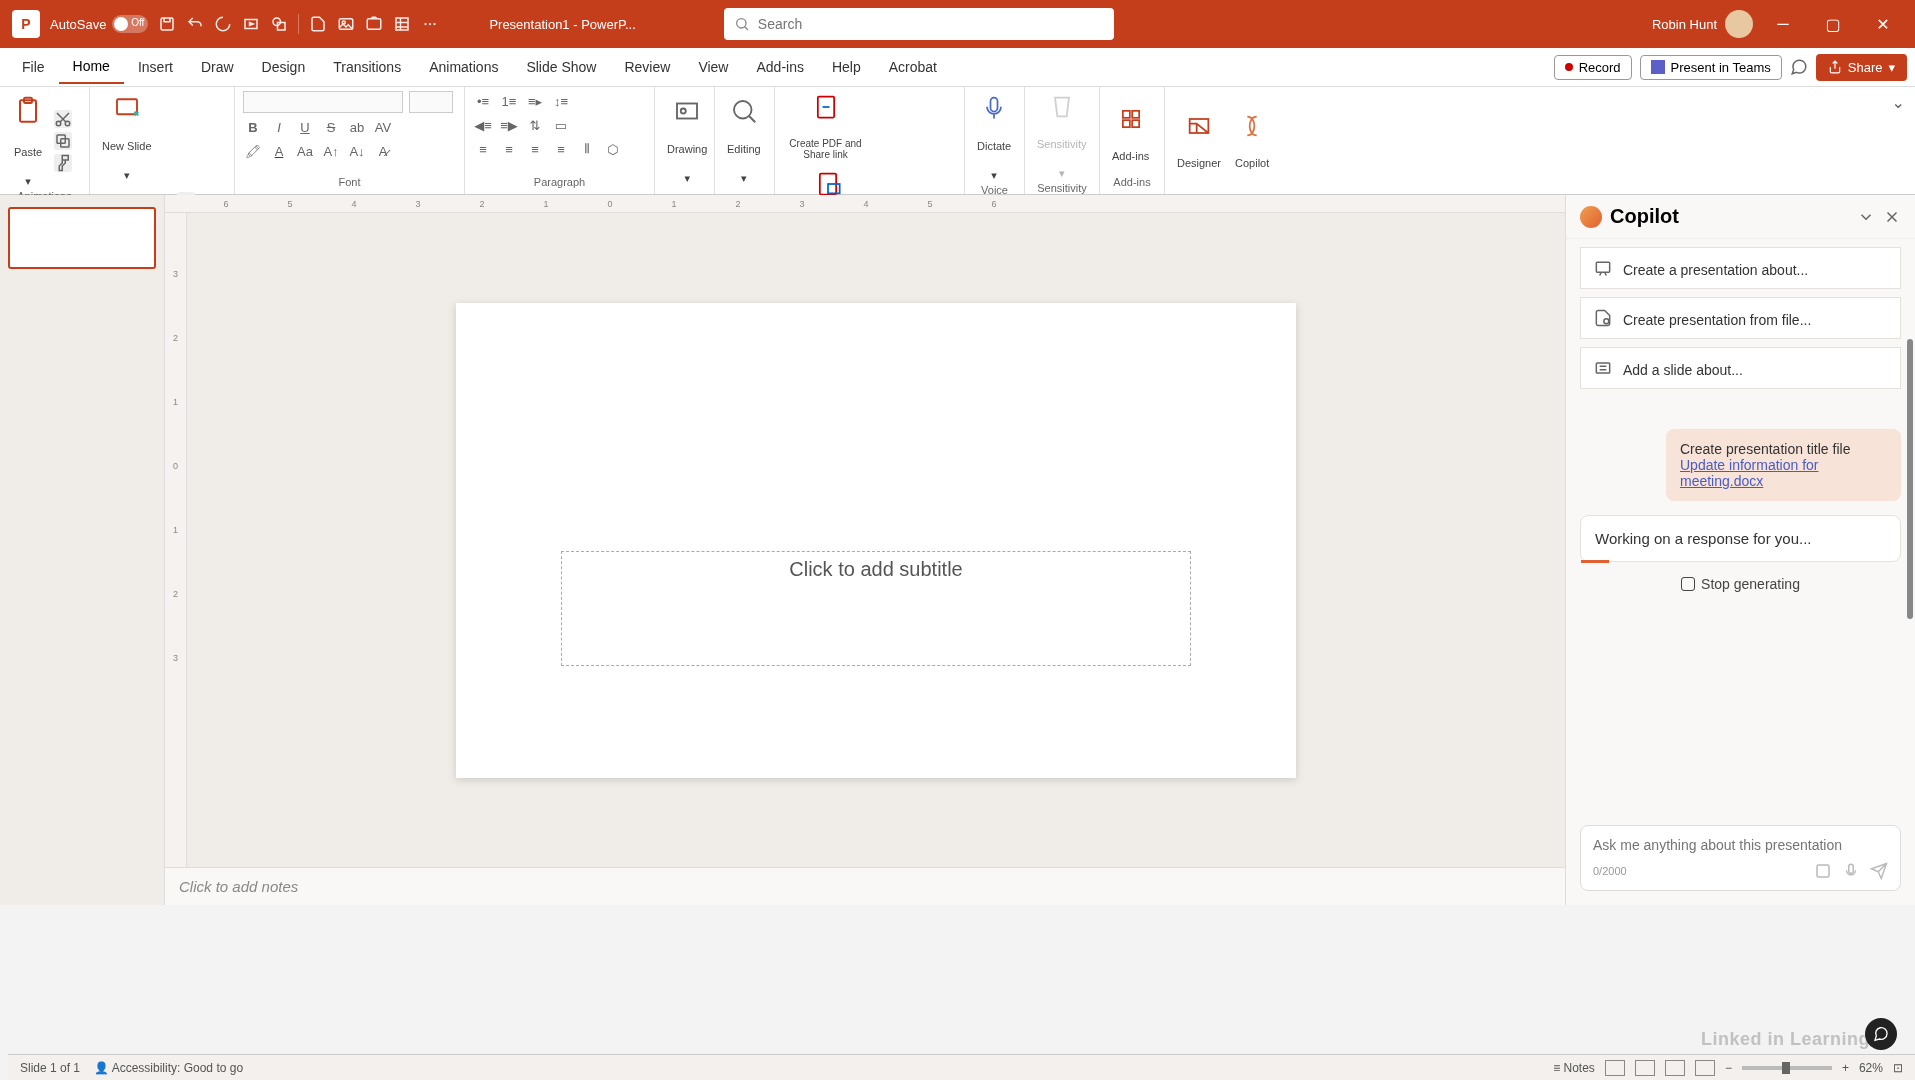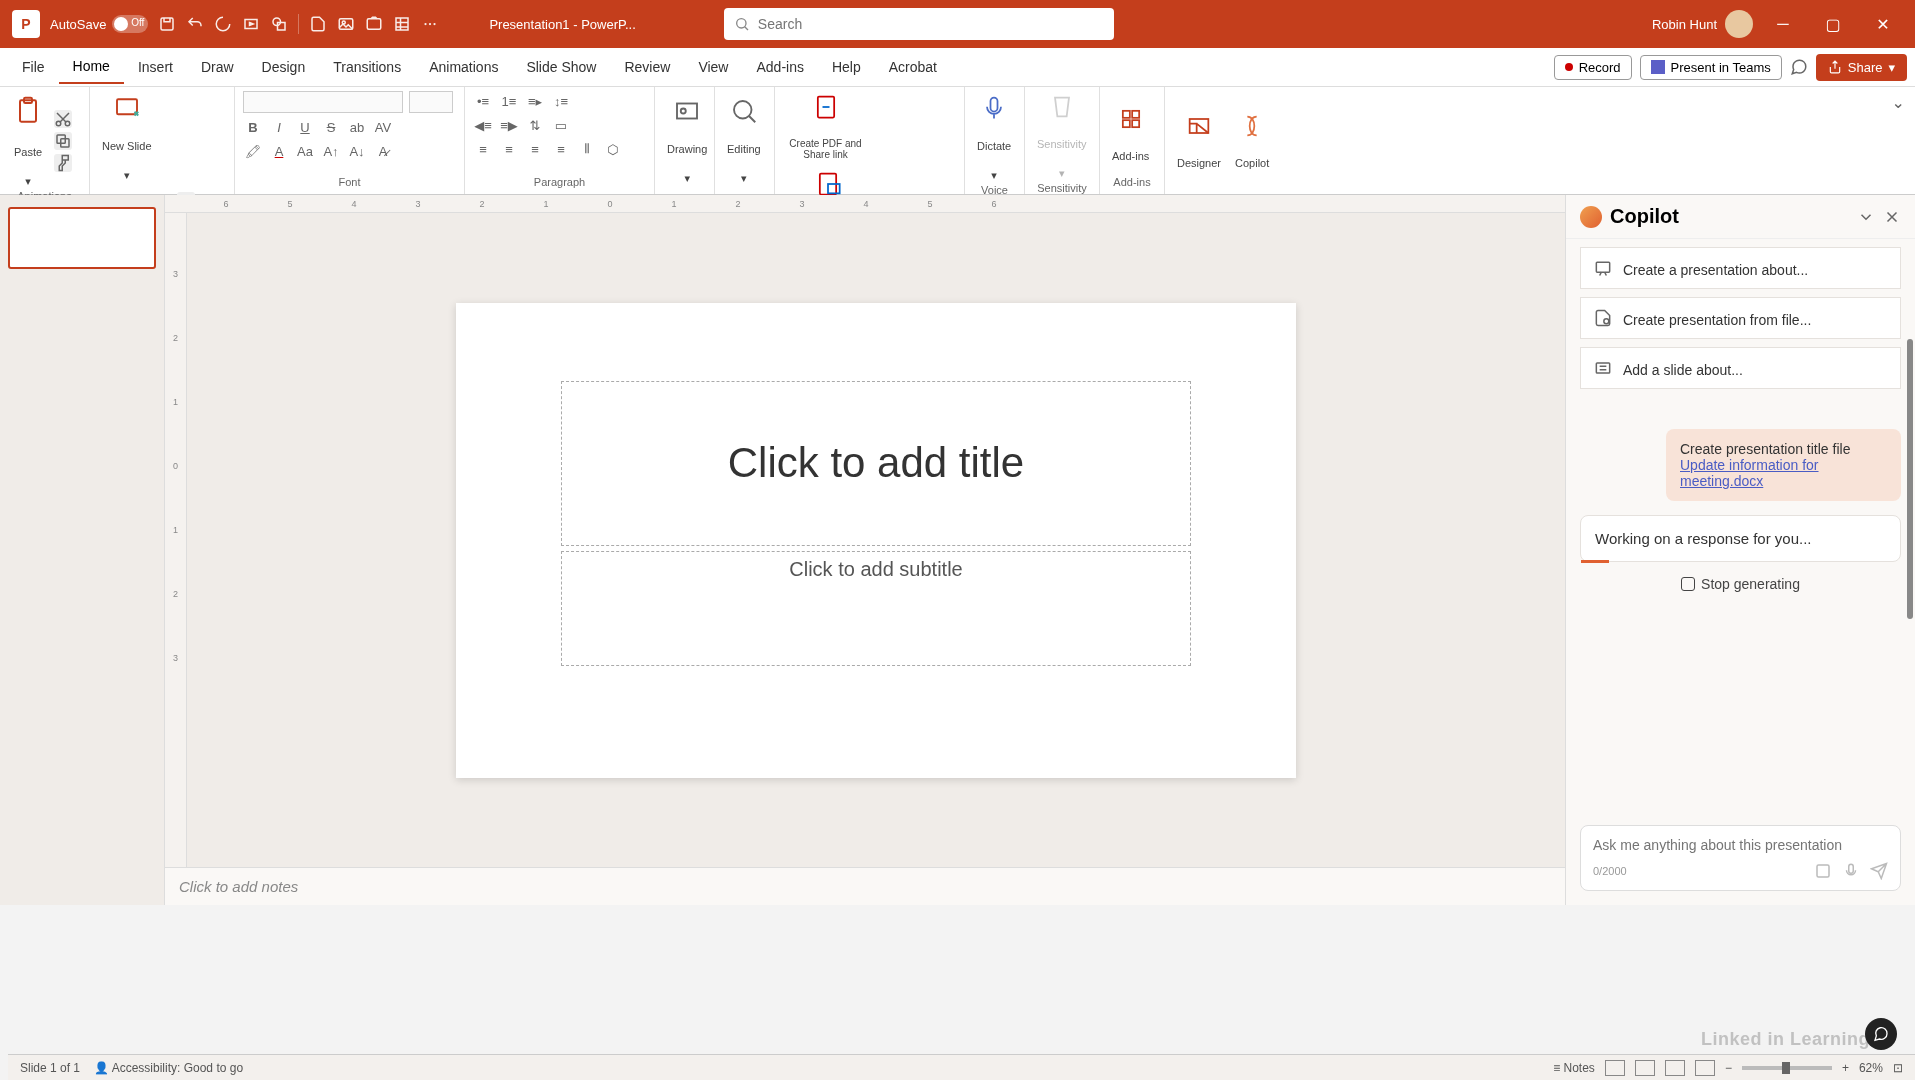--- a/index.html
+++ b/index.html
@@ -437,21 +437,20 @@
         <span>3</span>
           <span>2</span>
           <span>1</span>
           <span>0</span>
           <span>1</span>
           <span>2</span>
           <span>3</span>
       </div>
       <div class="canvas-wrap">
         <div class="slide">
-          <div class="title-ph">Click to add title</div>
           <div class="sub-ph">Click to add subtitle</div>
         </div>
       </div>
     </div>
     <div class="notes-bar">Click to add notes</div>
   </div>
 
   <div class="copilot-panel">
     <div class="cp-header">
       <div class="cp-logo"></div>

